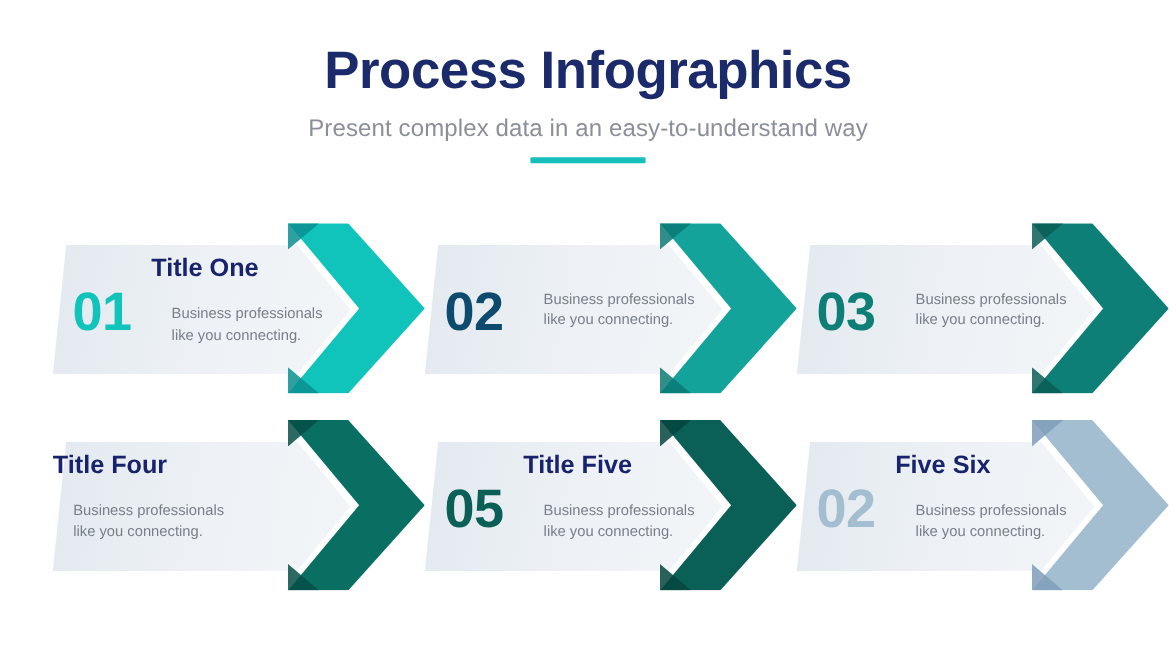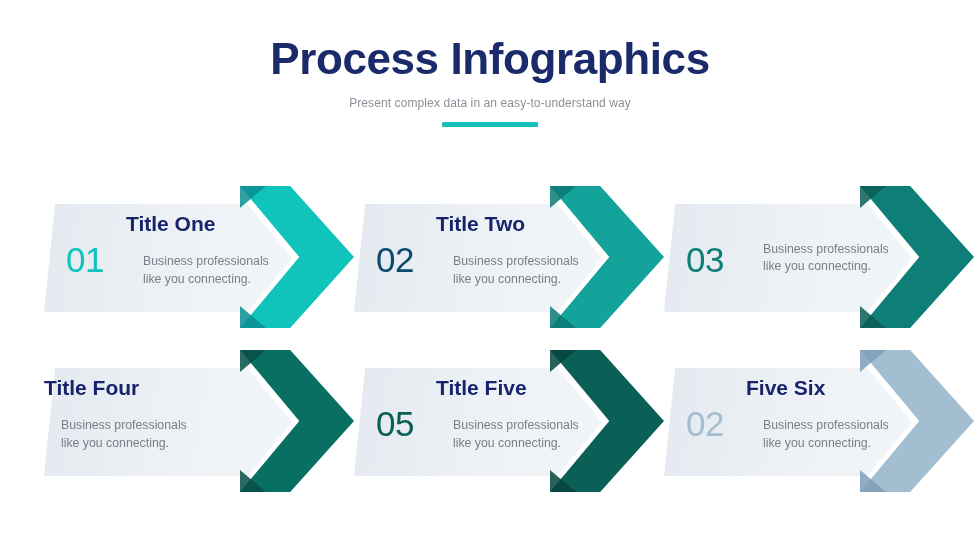--- a/index.html
+++ b/index.html
@@ -33,21 +33,21 @@
   .title {
     font-size: 44px;
     font-weight: bold;
     color: #1b2a6b;
     letter-spacing: -0.4px;
     line-height: 1.05;
     margin: 0;
   }
   .subtitle {
     margin: 14px 0 0 0;
-    font-size: 12px;
+    font-size: 20px;
     color: #8a8f99;
     letter-spacing: 0.1px;
   }
   .accent-bar {
     margin: 12px auto 0 auto;
     width: 96px;
     height: 5px;
     border-radius: 1px;
     background: #17bfba;
   }
@@ -135,22 +135,22 @@
     top: 18px;
     width: 248px;
     height: 108px;
     display: flex;
     align-items: center;
   }
   .card-number {
     width: 82px;
     flex: 0 0 82px;
     text-align: center;
-    font-size: 35px;
-    font-weight: normal;
+    font-size: 45px;
+    font-weight: bold;
     letter-spacing: -0.5px;
     line-height: 1;
     padding-top: 2px;
   }
   .card-text {
     flex: 1 1 auto;
     padding-right: 6px;
   }
   .card-title {
     font-size: 21px;
@@ -197,21 +197,20 @@
       <div class="card">
         <div class="card-body"></div>
         <div class="card-arrow">
           <div class="arrow-main" style="background: rgb(19, 163, 155);"></div>
           <div class="arrow-fold-top" style="background: rgb(10, 122, 118);"></div>
           <div class="arrow-fold-bottom" style="background: rgb(10, 122, 118);"></div>
         </div>
         <div class="card-content">
           <div class="card-number" style="color: #0c4a6e;">02</div>
           <div class="card-text">
-            <p class="card-title">Title Two</p>
             <p class="card-desc">Business professionals like you connecting.</p>
           </div>
         </div>
       </div>
       <div class="card">
         <div class="card-body"></div>
         <div class="card-arrow">
           <div class="arrow-main" style="background: rgb(14, 127, 118);"></div>
           <div class="arrow-fold-top" style="background: rgb(10, 93, 87);"></div>
           <div class="arrow-fold-bottom" style="background: rgb(10, 93, 87);"></div>

